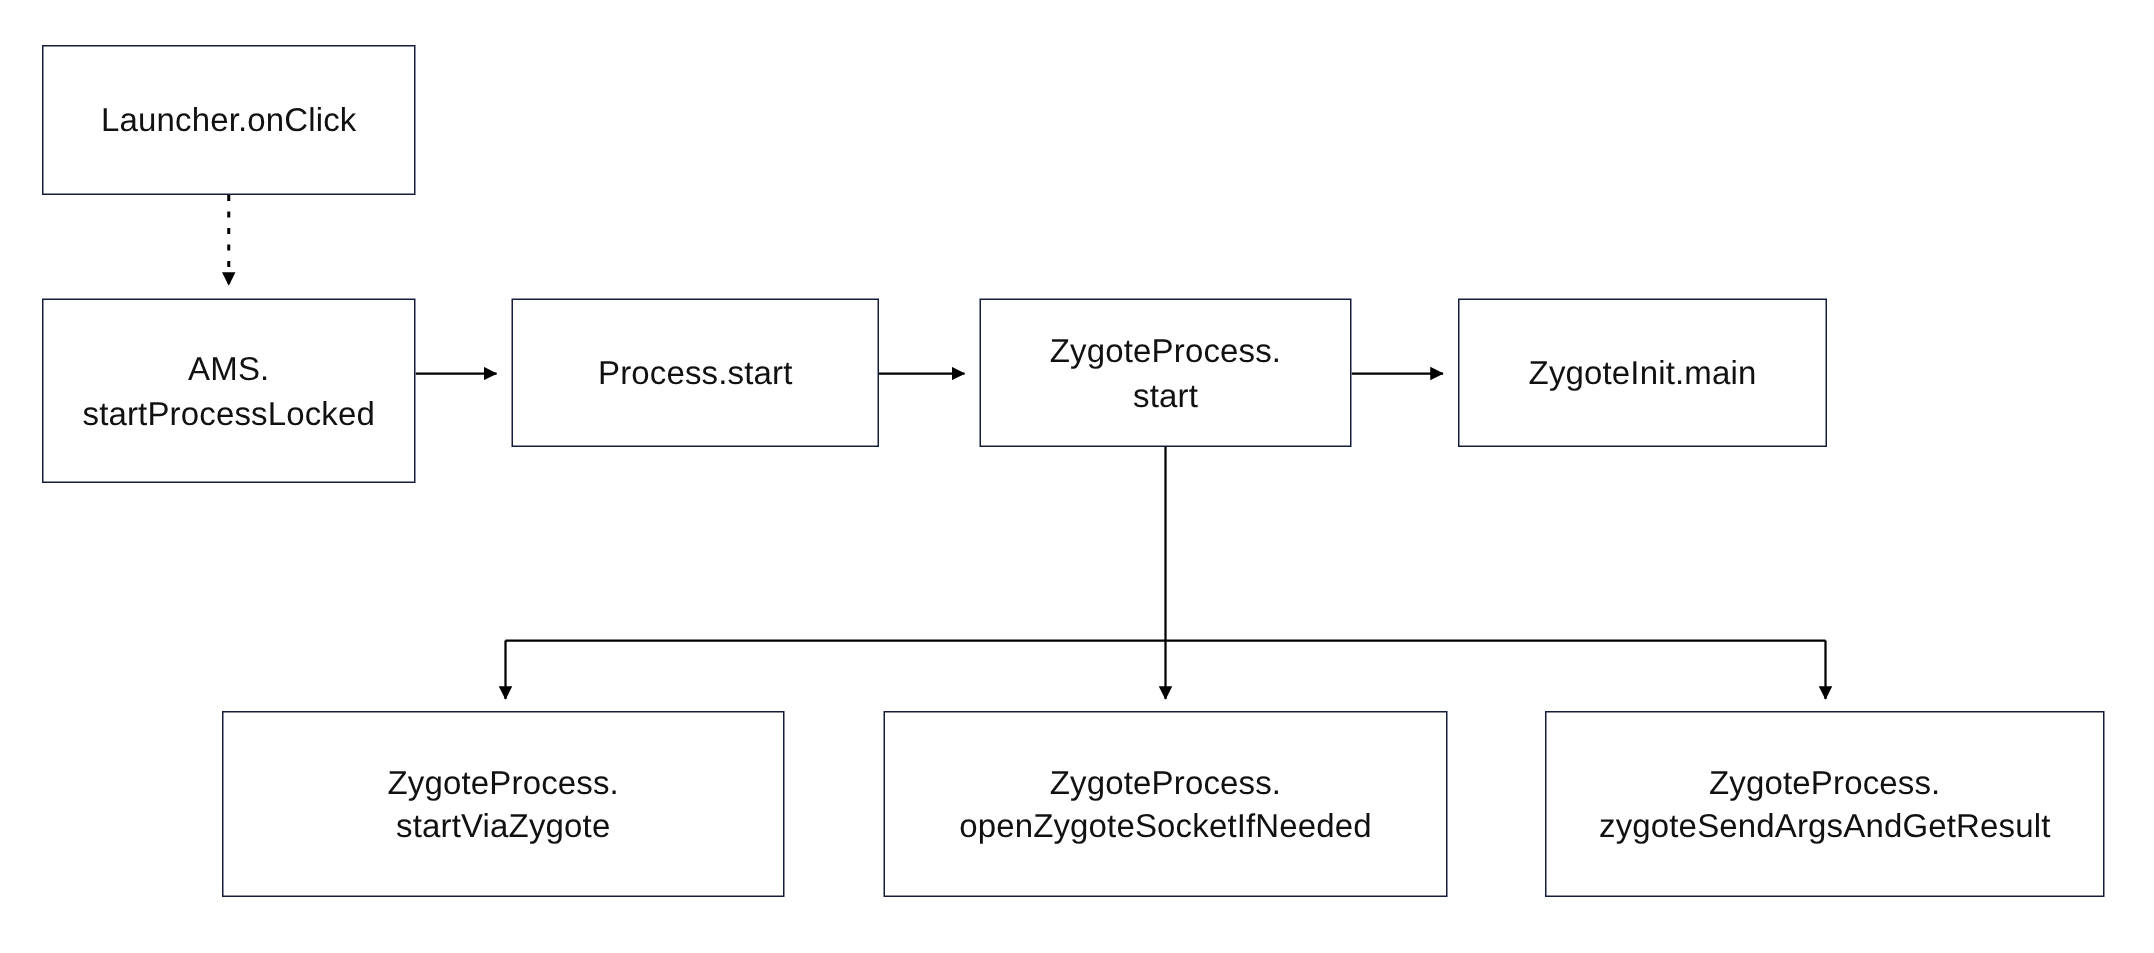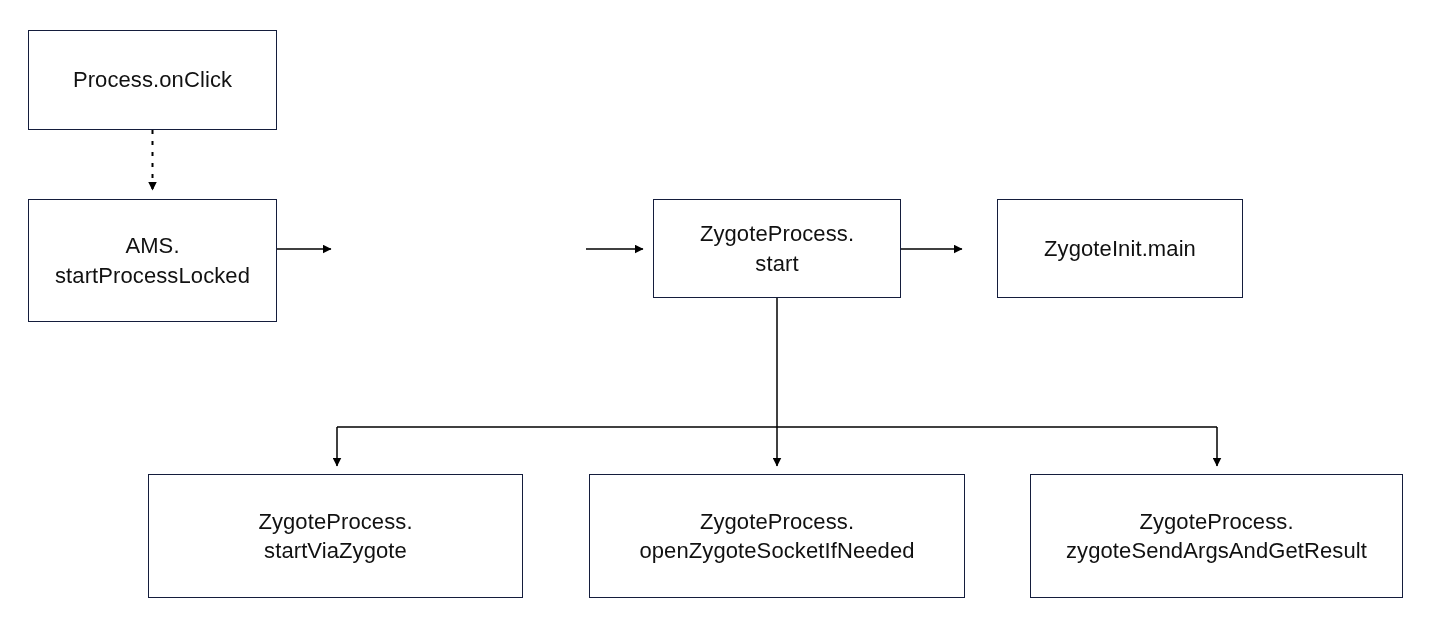--- a/index.html
+++ b/index.html
@@ -73,35 +73,38 @@
     <path d="M 337 427 L 1217 427" stroke="#000000" stroke-width="1.5" fill="none"></path>
 
     <path d="M 337 427 L 337 466" stroke="#000000" stroke-width="1.5" fill="none" marker-end="url(#arrowhead)"></path>
 
     <path d="M 777 427 L 777 466" stroke="#000000" stroke-width="1.5" fill="none" marker-end="url(#arrowhead)"></path>
 
     <path d="M 1217 427 L 1217 466" stroke="#000000" stroke-width="1.5" fill="none" marker-end="url(#arrowhead)"></path>
   </svg>
 
   <div class="node" style="left:28px; top:30px; width:249px; height:100px;">
-    <span class="label">Process.onClick</span>
+    <span class="label">Launcher.onClick</span>
   </div>
 
   <div class="node" style="left:28px; top:199px; width:249px; height:123px;">
     <span class="label">AMS.
 startProcessLocked</span>
   </div>
 
+  <div class="node" style="left:341px; top:199px; width:245px; height:99px;">
+    <span class="label">Process.start</span>
+  </div>
 
   <div class="node" style="left:653px; top:199px; width:248px; height:99px;">
     <span class="label">ZygoteProcess.
 start</span>
   </div>
 
-  <div class="node" style="left:997px; top:199px; width:246px; height:99px;">
+  <div class="node" style="left:972px; top:199px; width:246px; height:99px;">
     <span class="label">ZygoteInit.main</span>
   </div>
 
   <div class="node" style="left:148px; top:474px; width:375px; height:124px;">
     <span class="label">ZygoteProcess.
 startViaZygote</span>
   </div>
 
   <div class="node" style="left:589px; top:474px; width:376px; height:124px;">
     <span class="label">ZygoteProcess.

